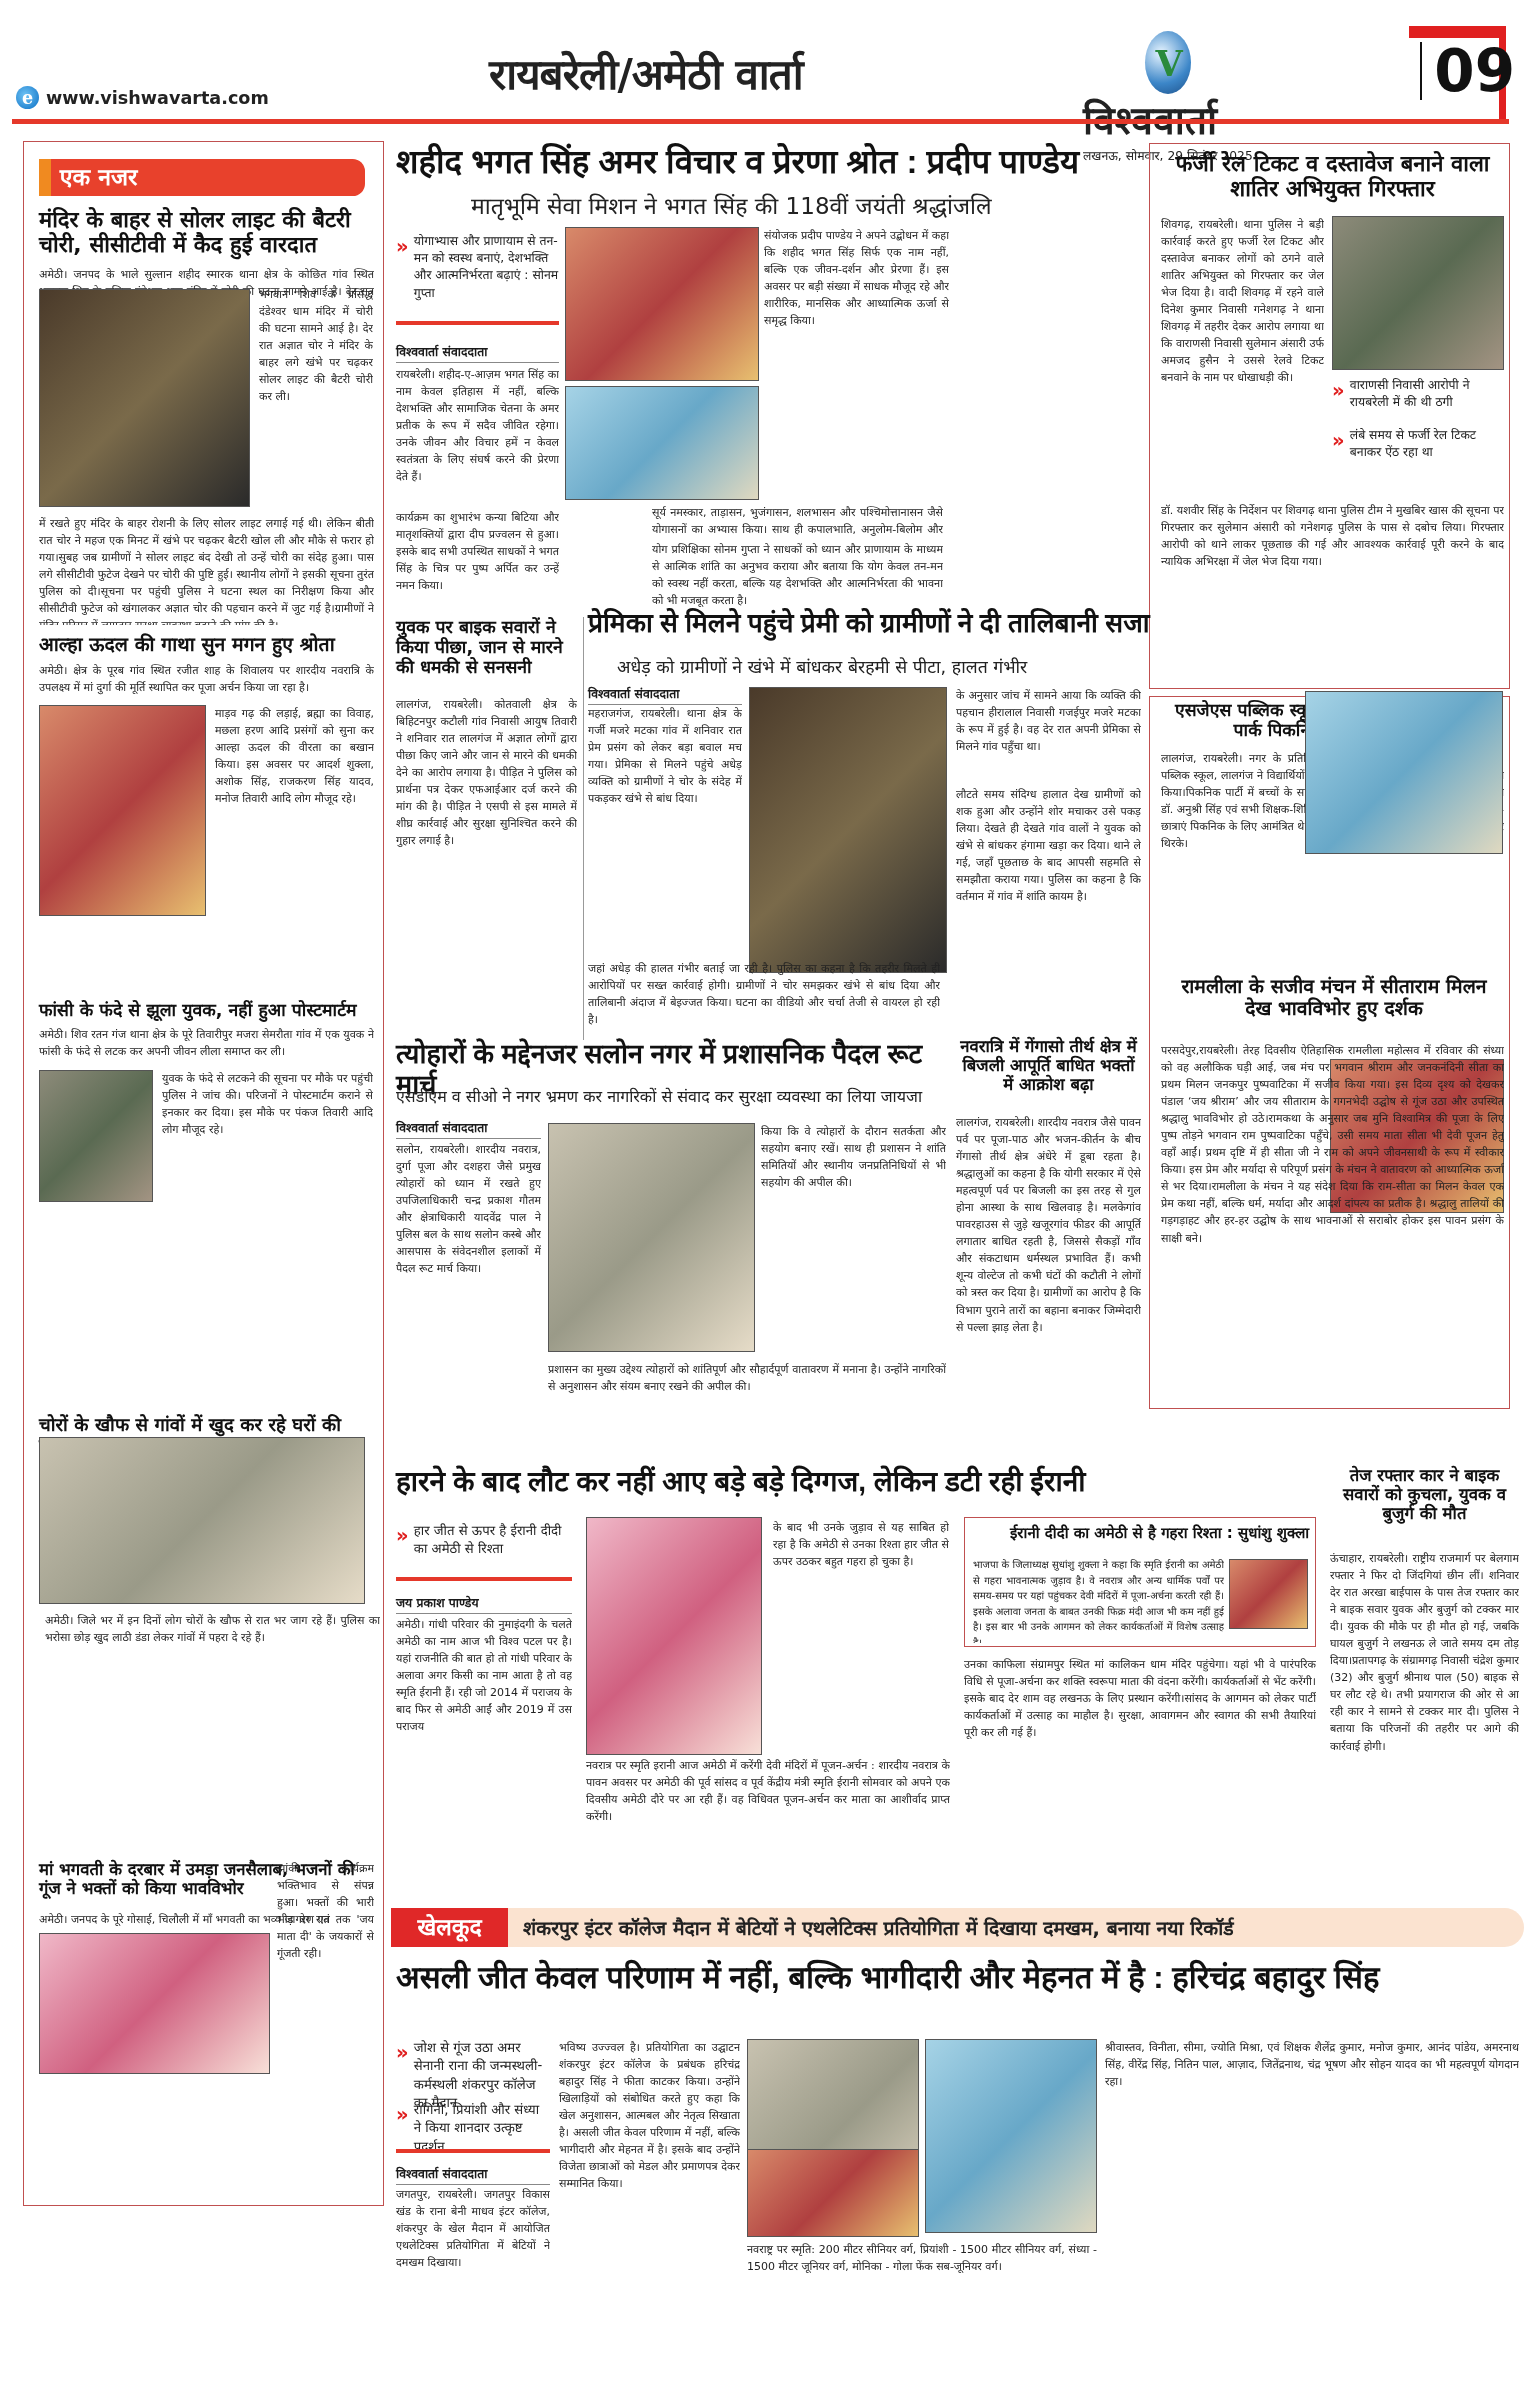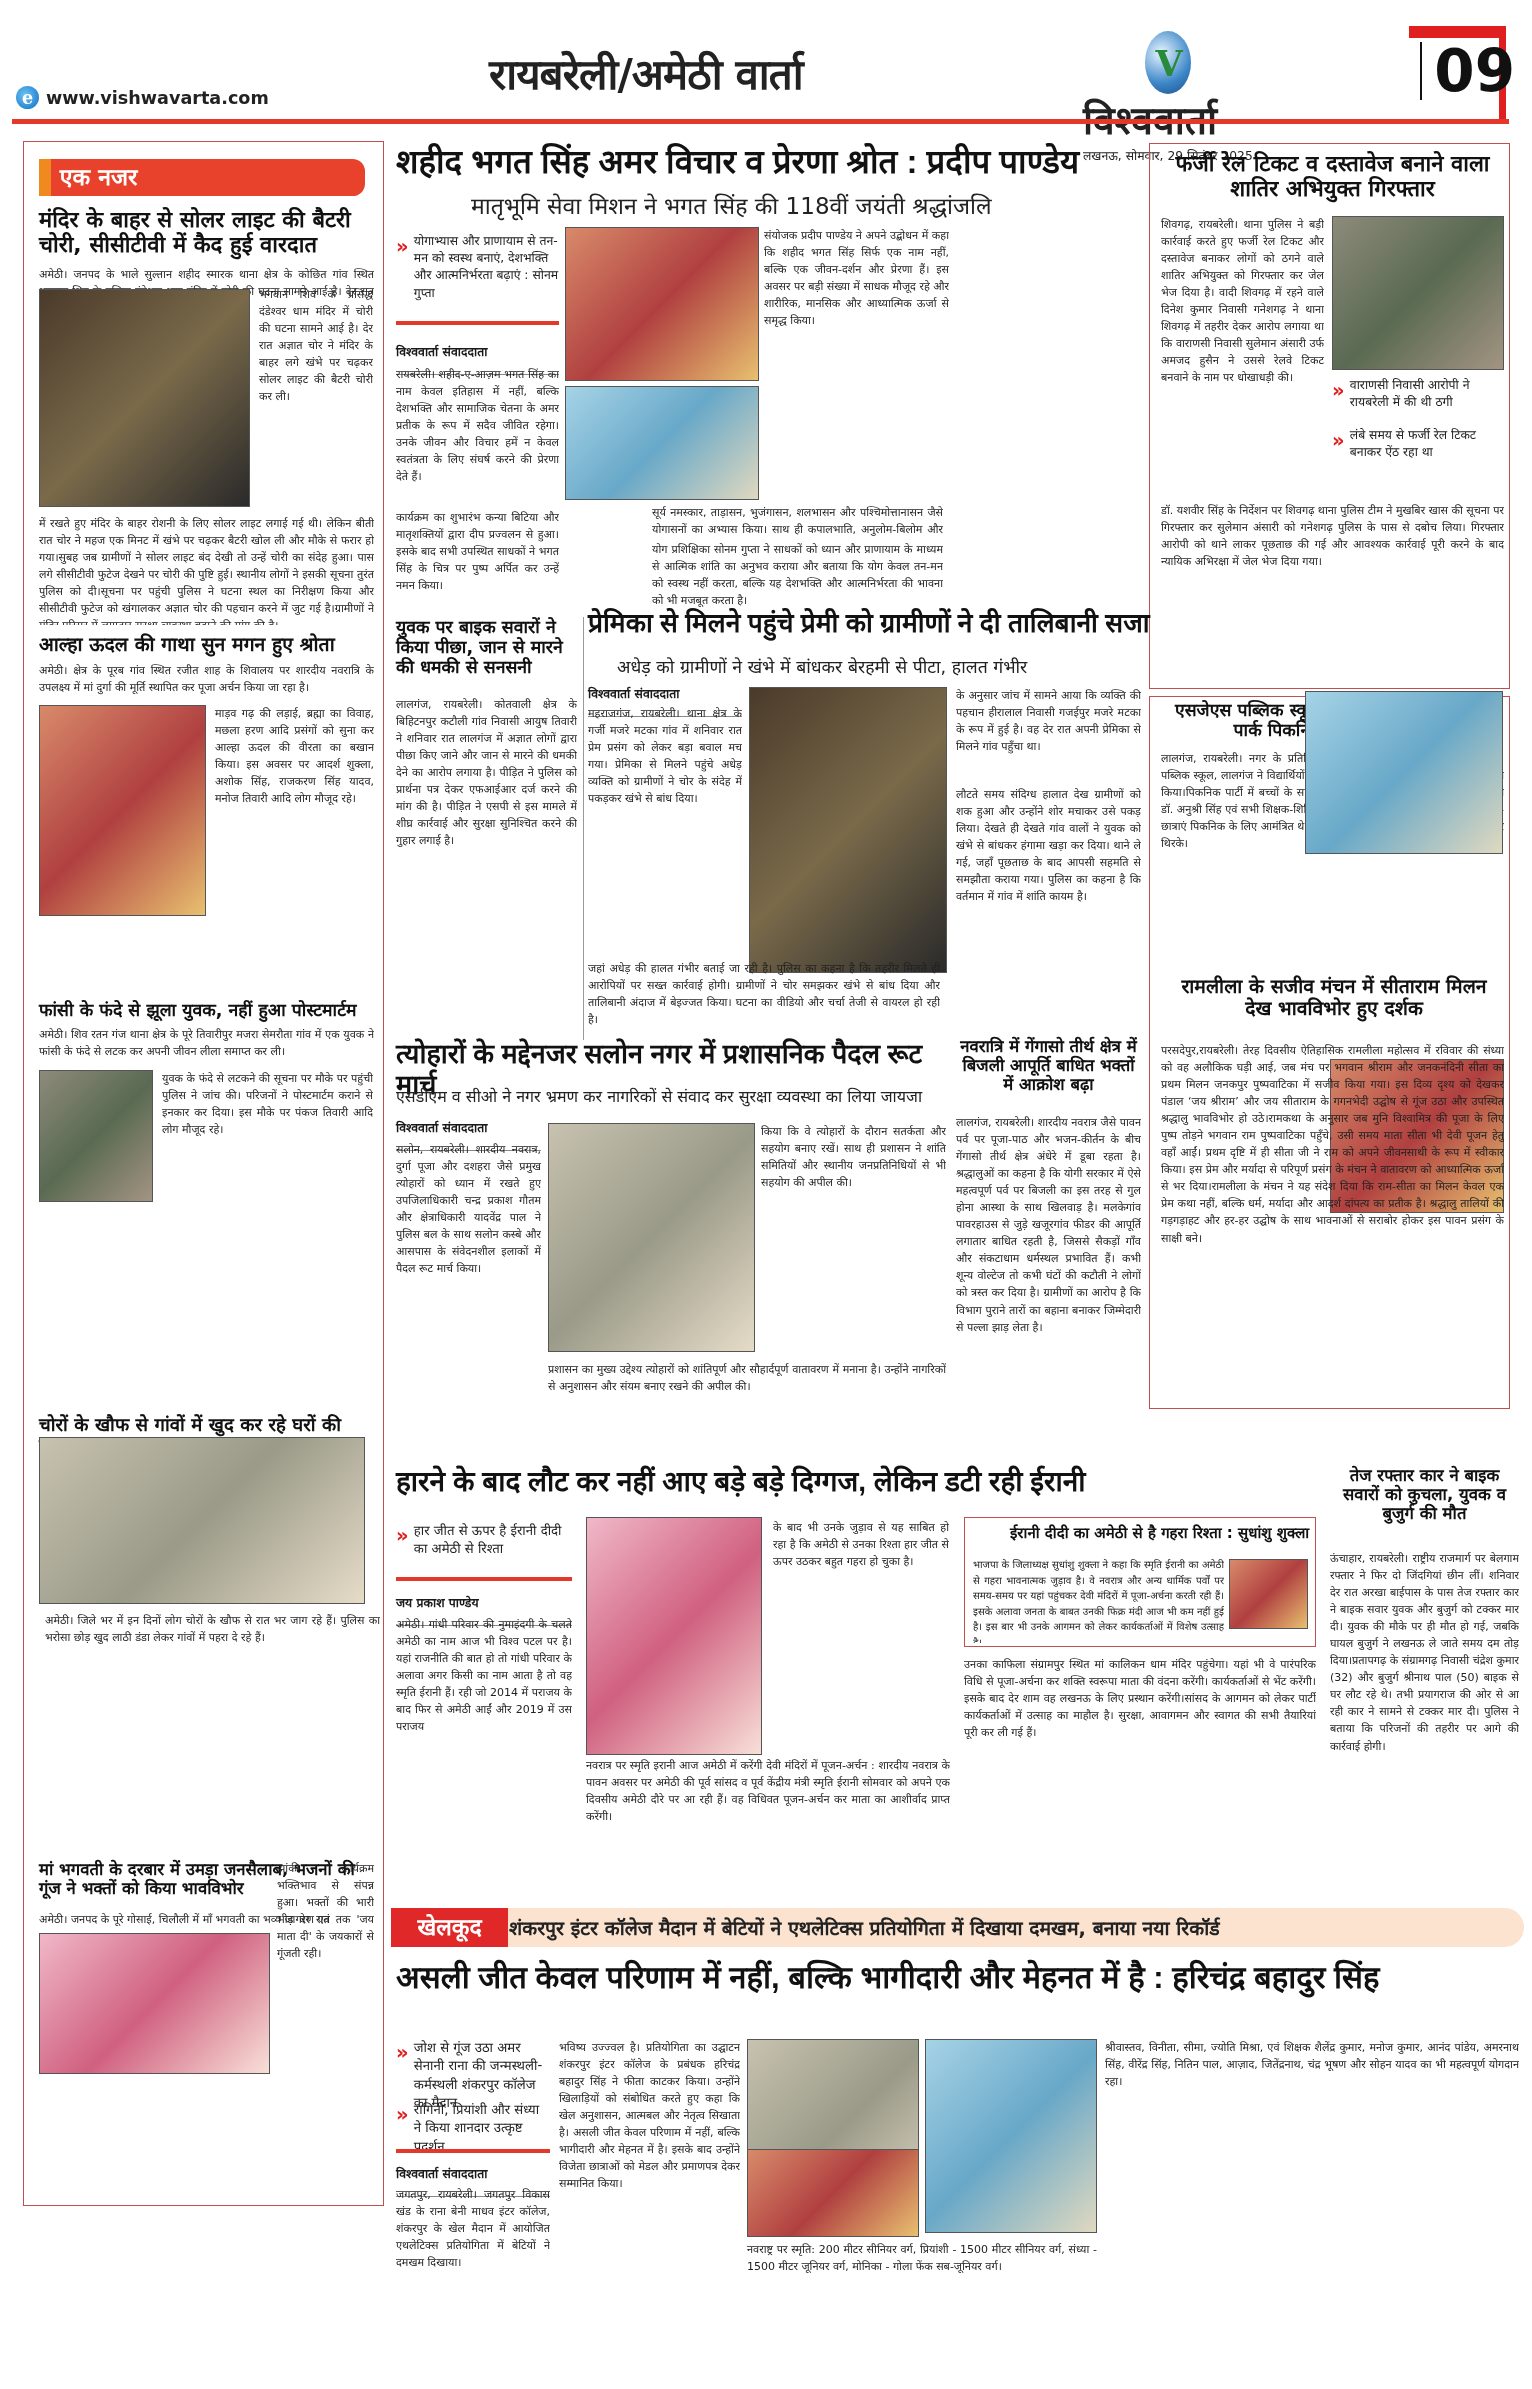--- a/index.html
+++ b/index.html
@@ -23,25 +23,25 @@
   .hd { font-weight: bold; color: #111; line-height: 1.15; }
   .photo { background: linear-gradient(135deg, #8d8b7a, #5a6a52 50%, #a39483); border: 0.9px solid #555; }
   .photo.warm { background: linear-gradient(135deg, #d88a6a, #b04040 50%, #e8c070); }
   .photo.blue { background: linear-gradient(135deg, #a6d3e6, #68a8c8 50%, #e0d9c0); }
   .photo.dark { background: linear-gradient(135deg, #4a3a2a, #7a6a4a 50%, #2a2a2a); }
   .photo.pink { background: linear-gradient(135deg, #f0b8c8, #d06080 50%, #f8e0d8); }
   .photo.field { background: linear-gradient(135deg, #c8c2b0, #9a9a88 50%, #e6dcc8); }
   .bullet { color: #e02020; font-weight: bold; font-size: 19.4px; margin-right: 5.3px; }
   .kicker { display: flex; align-items: flex-start; font-size: 15px; line-height: 1.4; color: #222; }
   .redline { height: 3.5px; background: #e5382a; }
-  .byline { font-size: 12.3px; font-weight: bold; border-bottom: 1.8px solid #888; padding-bottom: 14px; }
+  .byline { font-size: 12.3px; font-weight: bold; border-bottom: 1.8px solid #888; padding-bottom: 2px; }
   .ek-najar { left: 39px; top: 159px; width: 326px; height: 37px; background: #e8412c; border-radius: 0 12.3px 12.3px 0; border-left: 12.3px solid #f08a20; color: #fff; font-size: 23px; font-weight: bold; padding-left: 8.8px; line-height: 37px; }
   .khelkud-band { left: 391px; top: 1908px; width: 1133px; height: 39px; background: #fbe3d0; border-radius: 0 19.4px 19.4px 0; display: flex; align-items: center; }
   .khelkud-label { background: #e02828; color: #fff; font-size: 23px; font-weight: bold; height: 39px; line-height: 39px; padding: 0 26.4px; }
-  .khelkud-text { font-size: 19.4px; font-weight: bold; color: #222; padding-left: 1px; }
+  .khelkud-text { font-size: 19.4px; font-weight: bold; color: #222; padding-left: 15px; }
   .vline { width: 0.9px; background: #999; }
 </style>
 </head>
 <body>
 
 <div class="abs masthead-url">
   <span class="ie-icon">e</span>
   <span>www.vishwavarta.com</span>
 </div>
 <div class="abs section-title">रायबरेली/अमेठी वार्ता</div>

